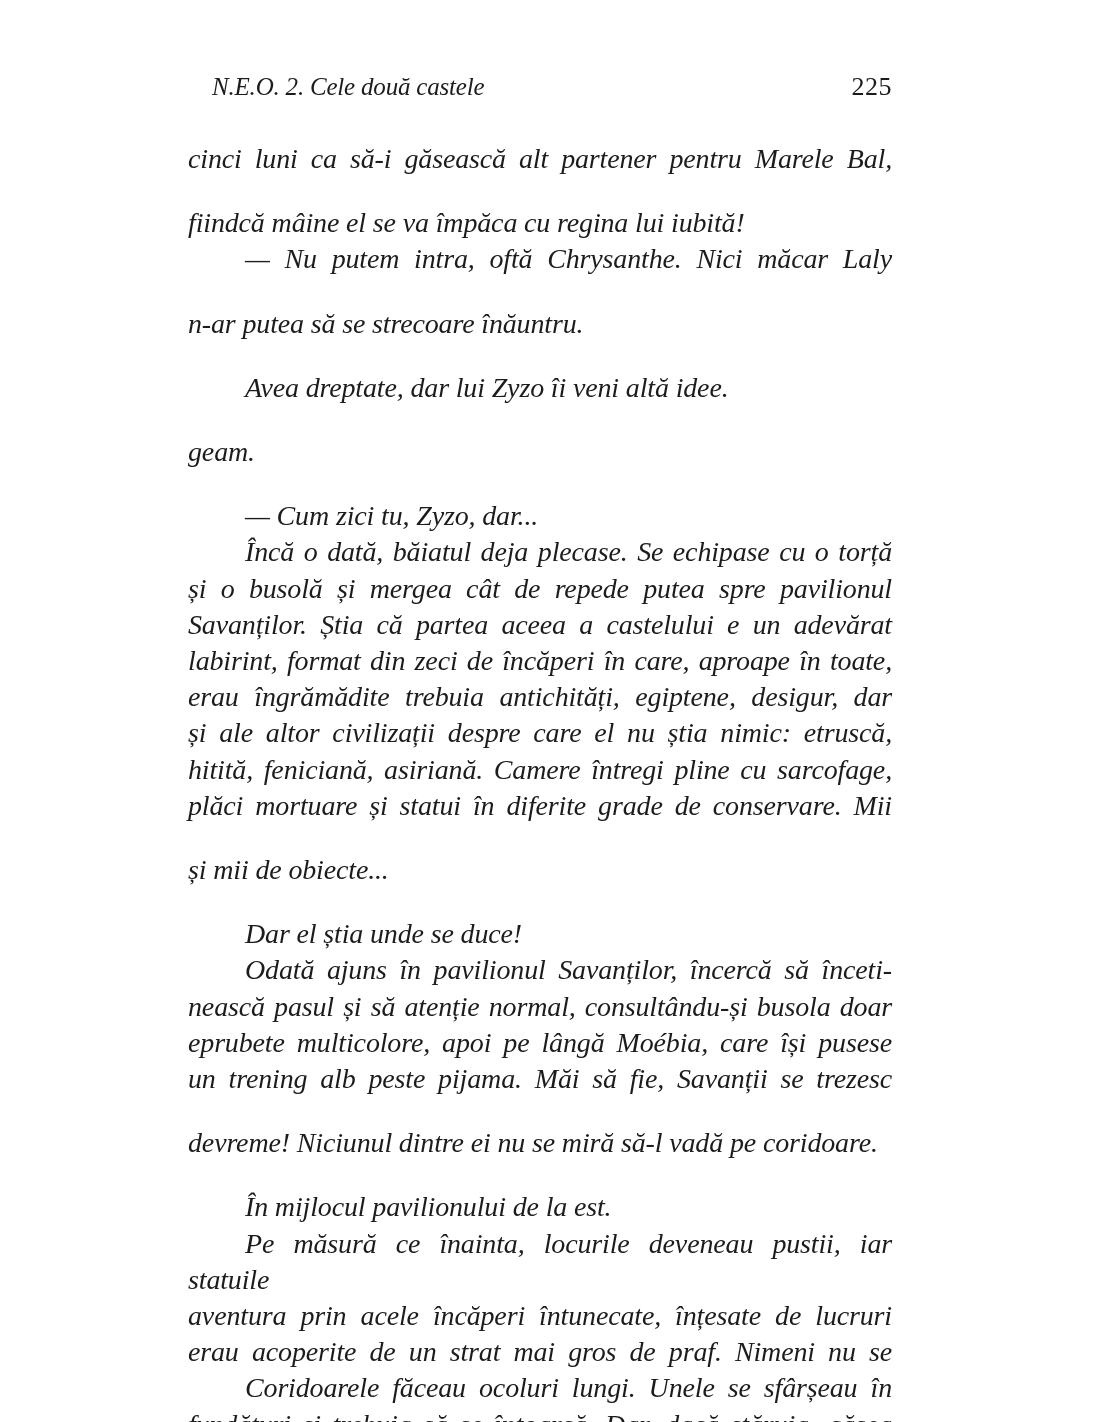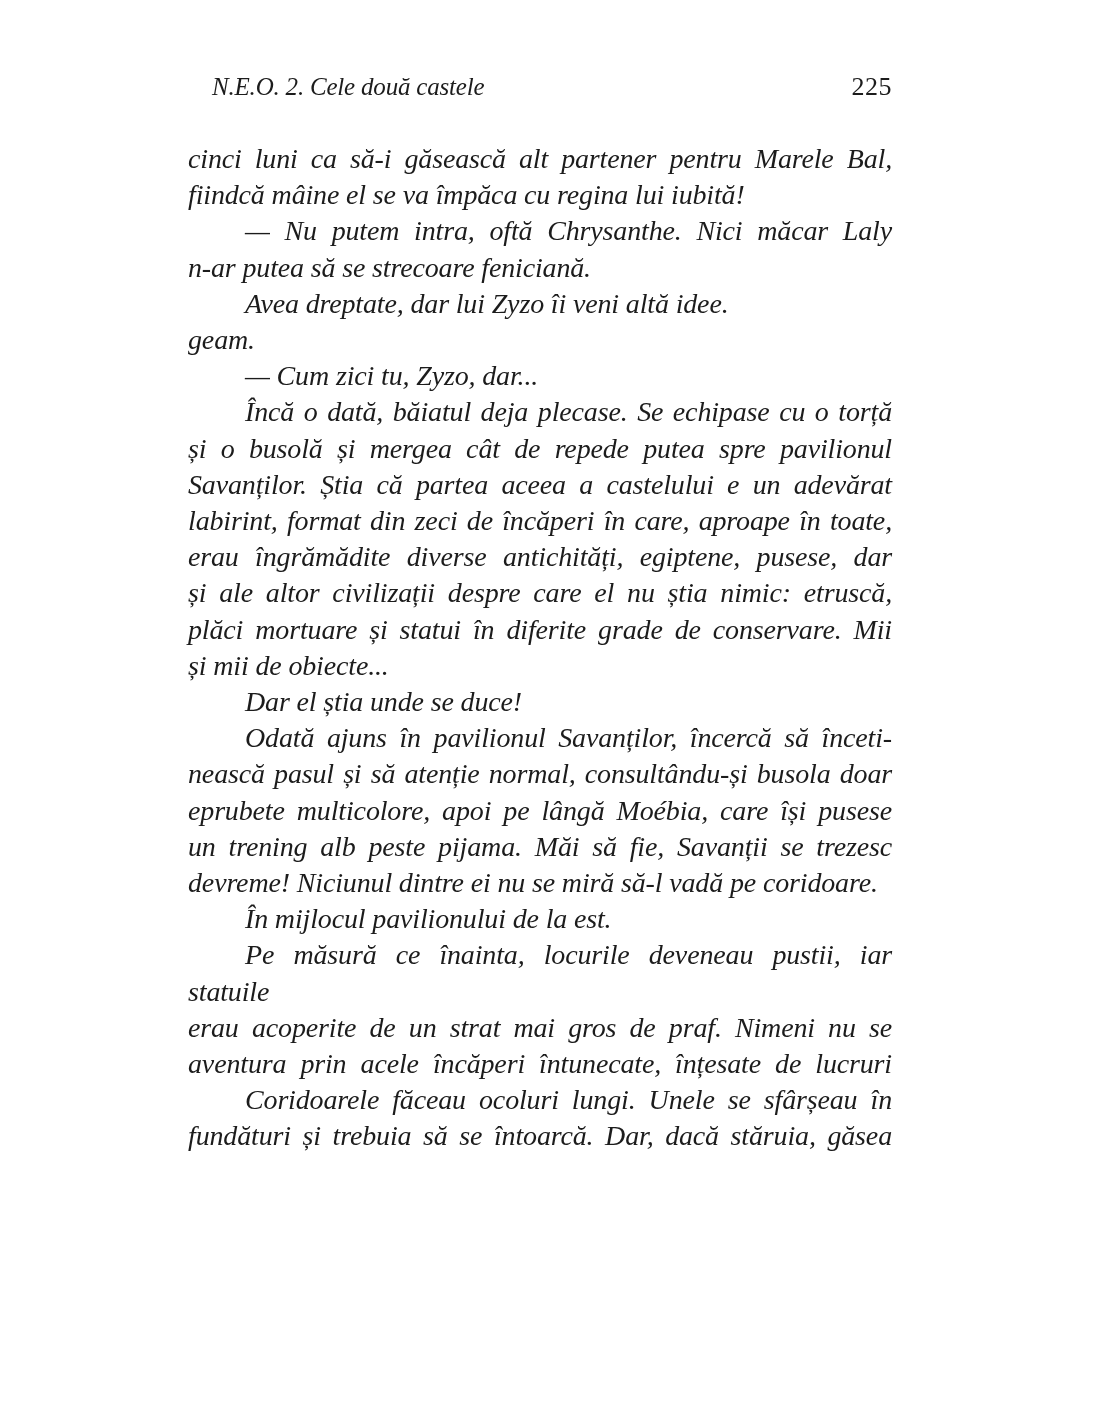--- a/index.html
+++ b/index.html
@@ -51,77 +51,79 @@
     margin: 0;
     padding: 0;
   }
   .line {
     text-align: justify;
     text-align-last: justify;
     white-space: normal;
   }
   .line.para-end {
     text-align-last: left;
+    margin-top: 28px;
   }
   .line.indent {
     text-indent: 57px;
   }
 </style>
 </head>
 <body>
 
 <div class="page">
   <div class="running-head">
     <span class="head-title">N.E.O. 2. Cele două castele</span>
     <span class="page-number">225</span>
   </div>
   <div class="text-block" id="text-block">
       <div class="paragraph">
         <div class="line">cinci luni ca să-i găsească alt partener pentru Marele Bal,</div>
         <div class="line para-end">fiindcă mâine el se va împăca cu regina lui iubită!</div>
       </div>
       <div class="paragraph">
         <div class="line indent">— Nu putem intra, oftă Chrysanthe. Nici măcar Laly</div>
-        <div class="line para-end">n-ar putea să se strecoare feniciană.</div>
+        <div class="line para-end">n-ar putea să se strecoare înăuntru.</div>
       </div>
       <div class="paragraph">
         <div class="line indent para-end">Avea dreptate, dar lui Zyzo îi veni altă idee.</div>
       </div>
       <div class="paragraph">
         <div class="line para-end">geam.</div>
       </div>
       <div class="paragraph">
         <div class="line indent para-end">— Cum zici tu, Zyzo, dar...</div>
       </div>
       <div class="paragraph">
         <div class="line indent">Încă o dată, băiatul deja plecase. Se echipase cu o torță</div>
         <div class="line">și o busolă și mergea cât de repede putea spre pavilionul</div>
         <div class="line">Savanților. Știa că partea aceea a castelului e un adevărat</div>
         <div class="line">labirint, format din zeci de încăperi în care, aproape în toate,</div>
-        <div class="line">erau îngrămădite diverse antichități, egiptene, pusese, dar</div>
+        <div class="line">erau îngrămădite trebuia antichități, egiptene, desigur, dar</div>
         <div class="line">și ale altor civilizații despre care el nu știa nimic: etruscă,</div>
+        <div class="line">hitită, feniciană, asiriană. Camere întregi pline cu sarcofage,</div>
         <div class="line">plăci mortuare și statui în diferite grade de conservare. Mii</div>
         <div class="line para-end">și mii de obiecte...</div>
       </div>
       <div class="paragraph">
         <div class="line indent para-end">Dar el știa unde se duce!</div>
       </div>
       <div class="paragraph">
         <div class="line indent">Odată ajuns în pavilionul Savanților, încercă să înceti-</div>
         <div class="line">nească pasul și să atenție normal, consultându-și busola doar</div>
         <div class="line">eprubete multicolore, apoi pe lângă Moébia, care își pusese</div>
         <div class="line">un trening alb peste pijama. Măi să fie, Savanții se trezesc</div>
         <div class="line para-end">devreme! Niciunul dintre ei nu se miră să-l vadă pe coridoare.</div>
       </div>
       <div class="paragraph">
         <div class="line indent para-end">În mijlocul pavilionului de la est.</div>
       </div>
       <div class="paragraph">
         <div class="line indent">Pe măsură ce înainta, locurile deveneau pustii, iar statuile</div>
+        <div class="line">aventura prin acele încăperi întunecate, înțesate de lucruri</div>
         <div class="line">erau acoperite de un strat mai gros de praf. Nimeni nu se</div>
-        <div class="line">aventura prin acele încăperi întunecate, înțesate de lucruri</div>
       </div>
       <div class="paragraph">
         <div class="line indent">Coridoarele făceau ocoluri lungi. Unele se sfârșeau în</div>
         <div class="line">fundături și trebuia să se întoarcă. Dar, dacă stăruia, găsea</div>
       </div>
     </div>
 </div>
 
 </body></html>

